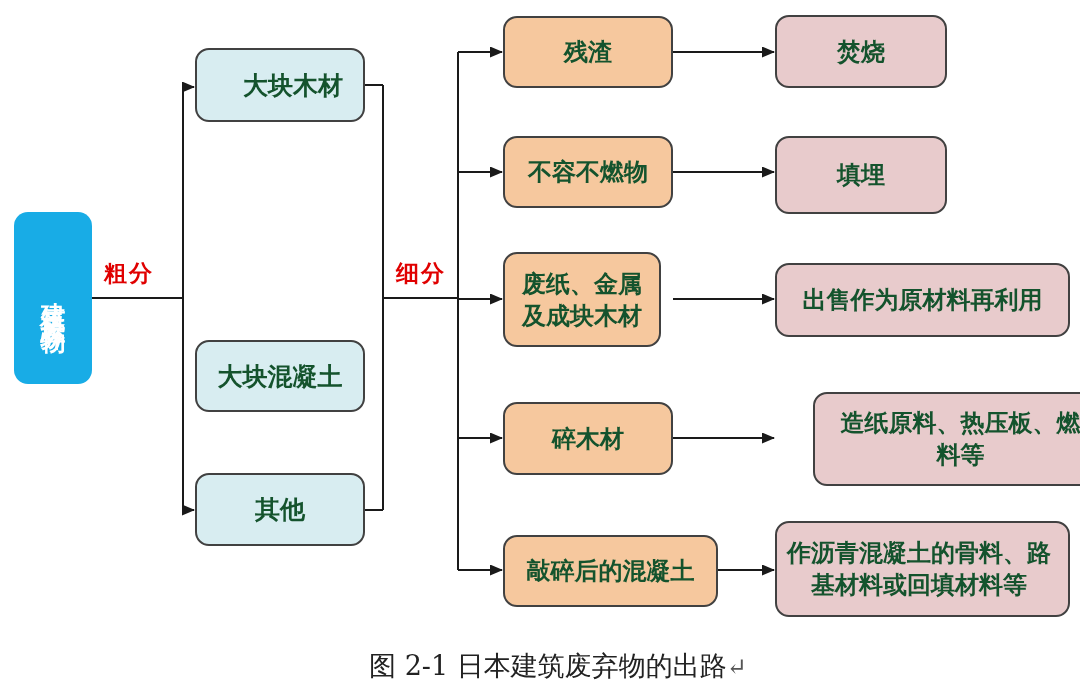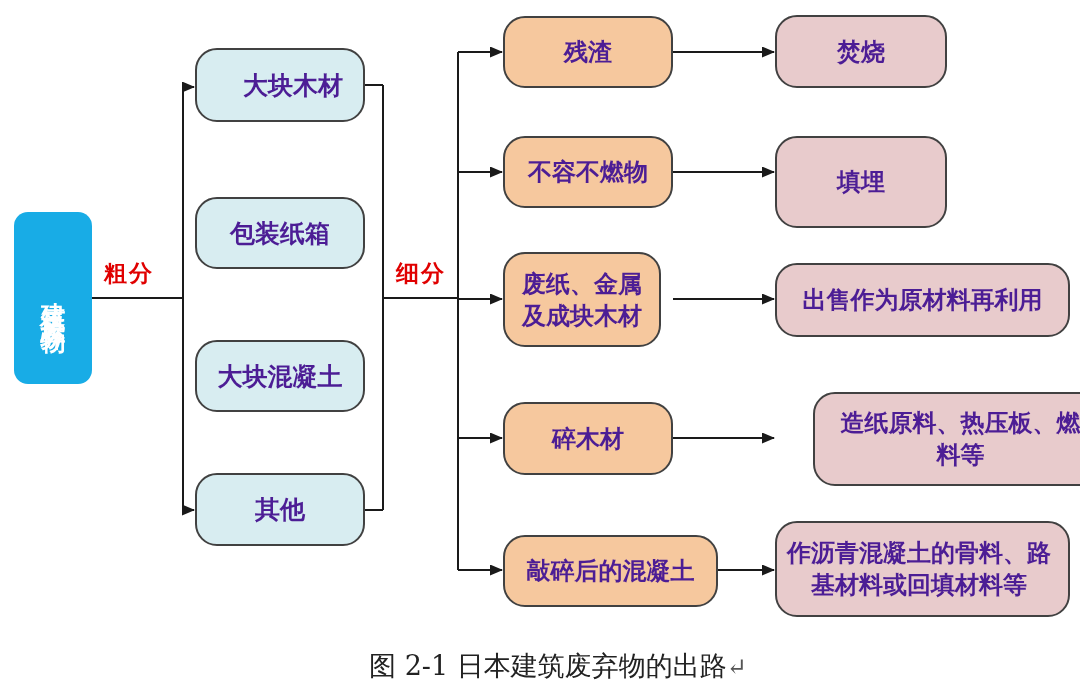--- a/index.html
+++ b/index.html
@@ -5,23 +5,23 @@
   html,body{margin:0;padding:0;background:#ffffff;}
   .stage{
     position:relative;width:1080px;height:689px;background:#ffffff;overflow:hidden;
     font-family:"DejaVu Serif","Liberation Serif",serif;
   }
   .wires{position:absolute;left:0;top:0;width:1080px;height:689px;z-index:0;}
   .wires line{stroke:var(--line-color,#1a1a1a);stroke-width:2;}
   .wires .arrowhead{fill:var(--line-color,#1a1a1a);}
   .node{
     position:absolute;z-index:1;display:flex;align-items:center;justify-content:center;
-    text-align:center;box-sizing:border-box;border-radius:22px;
+    text-align:center;box-sizing:border-box;border-radius:14px;
     border:2px solid var(--border-color,#414141);
-    color:#4c1d95;font-weight:700;line-height:1.32;
+    color:#14532d;font-weight:700;line-height:1.32;
   }
   .node.root{
     background:var(--root-fill,#18ace6);border:none;border-radius:14px;color:#ffffff;
     font-size:25px;
   }
   .root-label{
     writing-mode:vertical-rl;text-orientation:upright;letter-spacing:7px;
   }
   .node.coarse{background:var(--coarse-fill,#d8edf1);font-size:25px;}
   .node.fine{background:var(--fine-fill,#f6c89e);font-size:24px;padding:4px 12px;}
@@ -75,23 +75,20 @@
   <div class="node root" style="left:14px;top:212px;width:78px;height:172px;">
     <span class="root-label">建筑废弃物</span>
   </div>
 
   <span class="branch-label" style="left:104px;top:258px;">粗分</span>
   <span class="branch-label" style="left:396px;top:258px;">细分</span>
 
   <div class="node coarse" style="left:195px;top:48px;width:170px;height:74px;padding-left:26px;">
     <span>大块木材</span>
   </div>
-  <div class="node coarse" style="left:195px;top:197px;width:170px;height:72px;">
-    <span>包装纸箱</span>
-  </div>
   <div class="node coarse" style="left:195px;top:340px;width:170px;height:72px;">
     <span>大块混凝土</span>
   </div>
   <div class="node coarse" style="left:195px;top:473px;width:170px;height:73px;">
     <span>其他</span>
   </div>
 
   <div class="node fine" style="left:503px;top:16px;width:170px;height:72px;">
     <span>残渣</span>
   </div>
@@ -104,21 +101,21 @@
   <div class="node fine" style="left:503px;top:402px;width:170px;height:73px;">
     <span>碎木材</span>
   </div>
   <div class="node fine" style="left:503px;top:535px;width:215px;height:72px;">
     <span>敲碎后的混凝土</span>
   </div>
 
   <div class="node disposal" style="left:775px;top:15px;width:172px;height:73px;">
     <span>焚烧</span>
   </div>
-  <div class="node disposal" style="left:775px;top:136px;width:172px;height:92px;">
+  <div class="node disposal" style="left:775px;top:136px;width:172px;height:78px;">
     <span>填埋</span>
   </div>
   <div class="node disposal" style="left:775px;top:263px;width:295px;height:74px;">
     <span>出售作为原材料再利用</span>
   </div>
   <div class="node disposal" style="left:775px;top:392px;width:295px;height:94px;margin-left:38px;">
     <span>造纸原料、热压板、燃料等</span>
   </div>
   <div class="node disposal" style="left:775px;top:521px;width:295px;height:96px;padding-left:7px;">
     <span>作沥青混凝土的骨料、路基材料或回填材料等</span>

